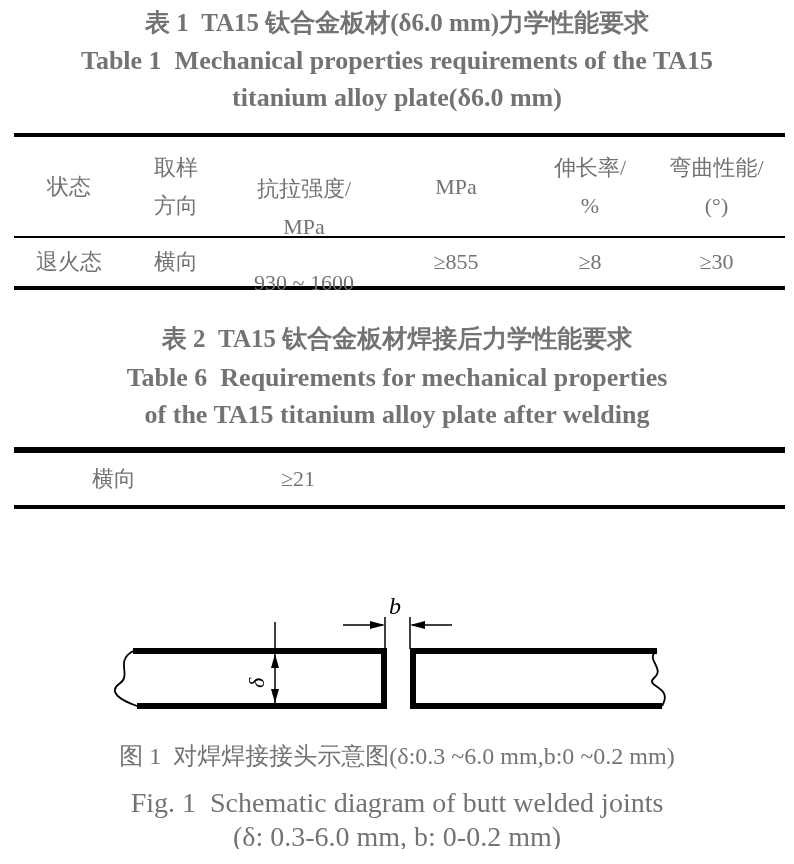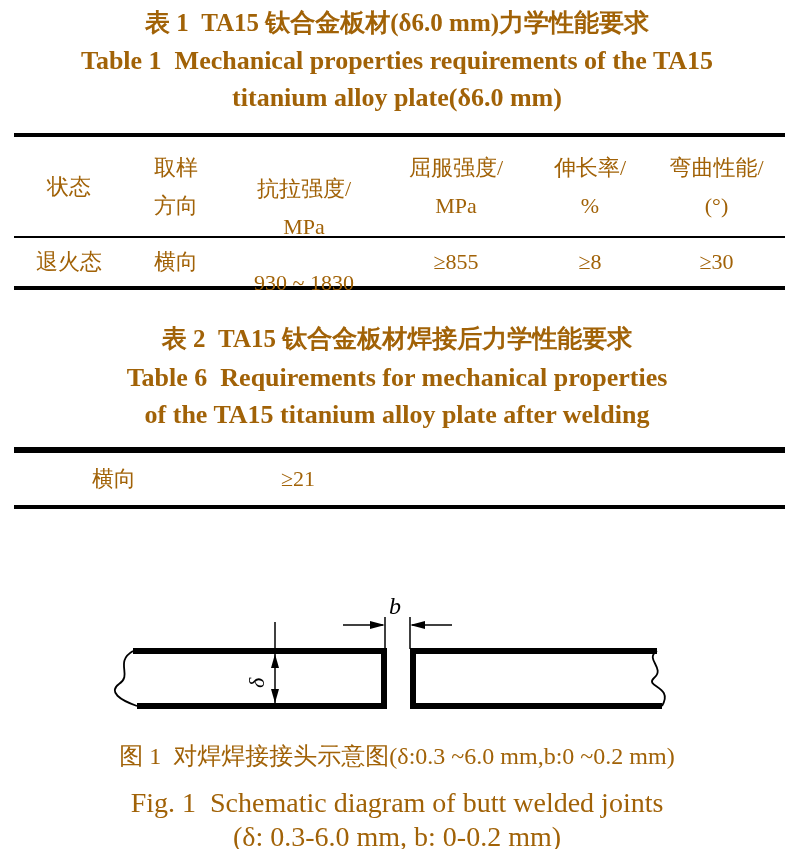--- a/index.html
+++ b/index.html
@@ -1,21 +1,21 @@
 <!DOCTYPE html>
 <html><head>
 <meta charset="utf-8">
 <style>
   html, body { margin: 0; padding: 0; background: #ffffff; }
   .page {
     position: relative;
     width: 794px;
     height: 849px;
     background: #ffffff;
-    color: #a16207;
+    color: #737373;
     font-family: "Liberation Serif", "DejaVu Serif", serif;
     overflow: hidden;
   }
   .center-line {
     position: absolute;
     left: 0;
     width: 794px;
     text-align: center;
     white-space: pre-wrap;
     line-height: 1.2;
@@ -71,37 +71,36 @@
       </div>
       <div class="cell t1c1">
         <div>取样</div>
         <div>方向</div>
       </div>
       <div class="cell t1c2">
         <div>抗拉强度/</div>
         <div>MPa</div>
       </div>
       <div class="cell t1c3">
-        <div>屈服强度/</div>
         <div>MPa</div>
       </div>
       <div class="cell t1c4">
         <div>伸长率/</div>
         <div>%</div>
       </div>
       <div class="cell t1c5">
         <div>弯曲性能/</div>
         <div>(°)</div>
       </div>
     </div>
     <div class="hrule thin"></div>
     <div class="tbody-row">
       <div class="cell t1c0">退火态</div>
       <div class="cell t1c1">横向</div>
-      <div class="cell t1c2">930 ~ 1830</div>
+      <div class="cell t1c2">930 ~ 1600</div>
       <div class="cell t1c3">≥855</div>
       <div class="cell t1c4">≥8</div>
       <div class="cell t1c5">≥30</div>
     </div>
     <div class="hrule"></div>
   </div>
 
   <div class="center-line zh-title" style="top:324px">表 2  TA15 钛合金板材焊接后力学性能要求</div>
   <div class="center-line en-title" style="top:362px">Table 6  Requirements for mechanical properties</div>
   <div class="center-line en-title" style="top:399px">of the TA15 titanium alloy plate after welding</div>

